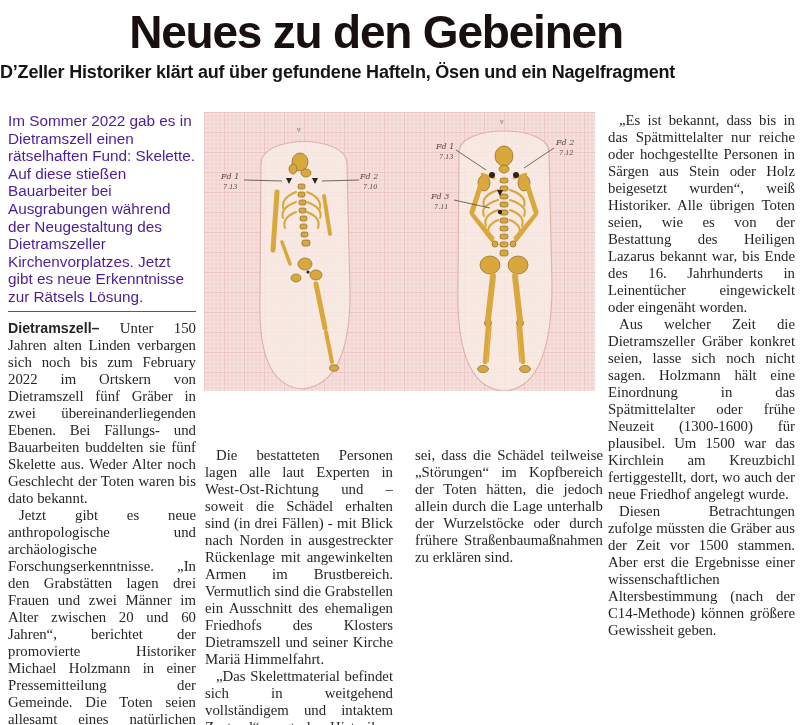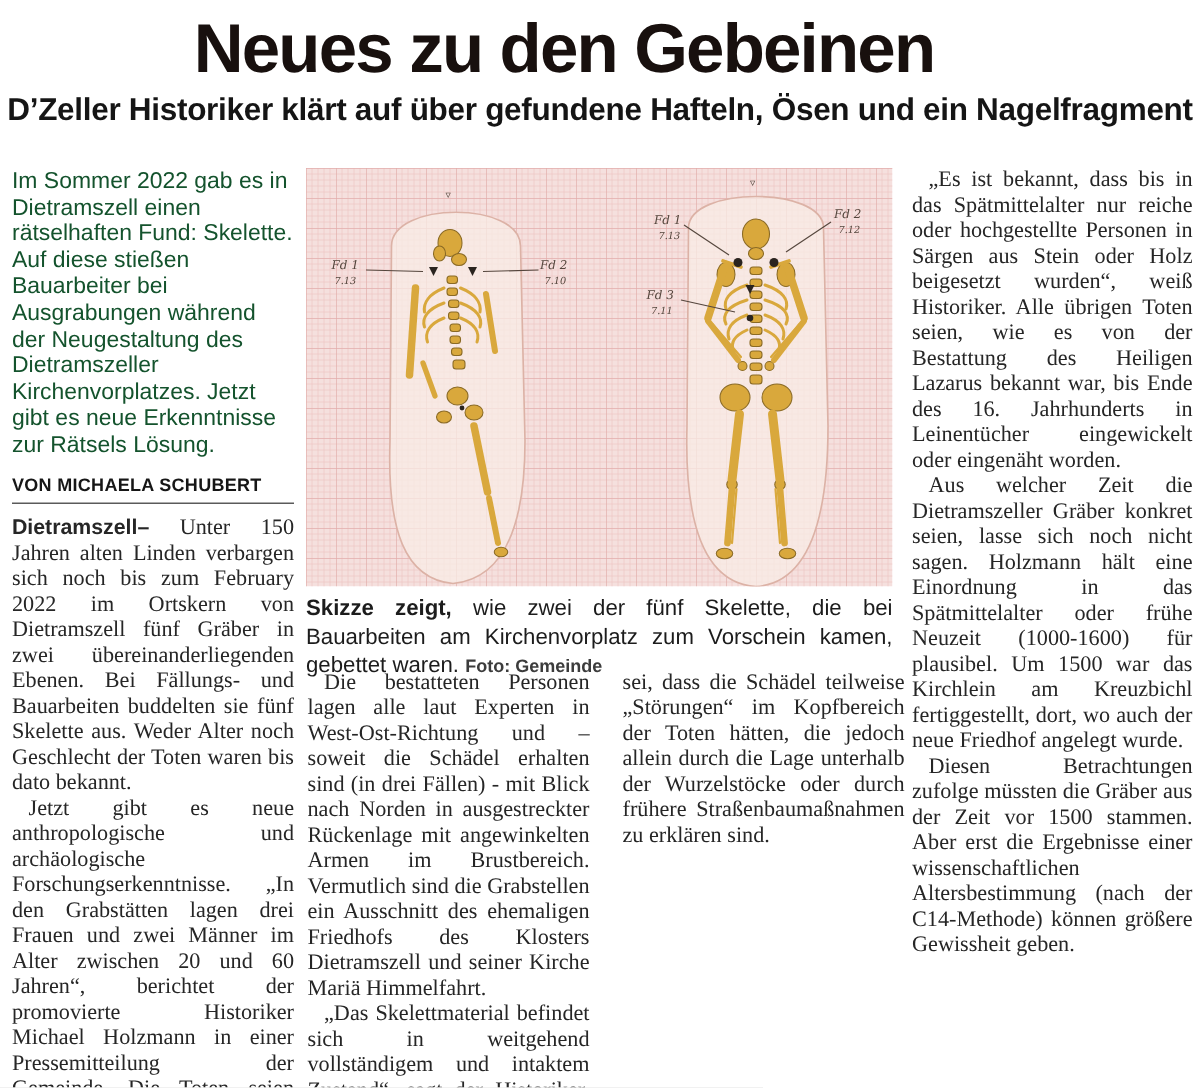--- a/index.html
+++ b/index.html
@@ -9,31 +9,31 @@
     font-family:"Liberation Sans", sans-serif; color:#1a1a1a;
   }
   
   .title{
     position:absolute; top:6px; left:0; width:752px;
     text-align:center; font-size:46px; line-height:52px; font-weight:700;
     letter-spacing:-1.2px; color:#18100e;
   }
   .subtitle{
     position:absolute; top:62px; left:0; width:800px;
-    text-align:center; font-size:21px; font-weight:700;
+    text-align:left; font-size:18px; font-weight:700;
     letter-spacing:-0.2px; color:#151515;
   }
   
   .col{position:absolute; width:188px;}
   .col1{left:8px; top:112px;}
   .col2{left:205px; top:447px;}
   .col3{left:415px; top:447px;}
   .col4{left:608px; top:112px; width:187px;}
   .lead{
-    font-size:15.3px; line-height:17.6px; color:#14532d;
+    font-size:15.3px; line-height:17.6px; color:#4c1d95;
     text-align:left; hyphens:auto; -webkit-hyphens:auto;
   }
   .byline{
     margin-top:10px; font-size:12px; font-weight:700; letter-spacing:0.2px;
     color:#161616;
   }
   .byline-rule{margin-top:5px; border-bottom:1.2px solid #5a5a5a; width:188px;}
   .body-text{
     font-family:"Liberation Serif", serif; font-size:14.8px; line-height:17px;
     color:#262626; text-align:justify; hyphens:auto; -webkit-hyphens:auto;
@@ -56,21 +56,20 @@
 </head>
 <body>
 
 <div class="page">
 
   <div class="title">Neues zu den Gebeinen</div>
   <div class="subtitle">D’Zeller Historiker klärt auf über gefundene Hafteln, Ösen und ein Nagelfragment</div>
 
   <div class="col col1">
     <div class="lead">Im Sommer 2022 gab es in Dietramszell einen rätselhaften Fund: Skelette. Auf diese stießen Bauarbeiter bei Ausgrabungen während der Neugestaltung des Dietramszeller Kirchenvorplatzes. Jetzt gibt es neue Erkenntnisse zur Rätsels Lösung.</div>
-    <div class="byline">VON MICHAELA SCHUBERT</div>
     <div class="byline-rule"></div>
     <div class="body-text body-start">
       <p><span class="lead-in">Dietramszell–</span><span> Unter 150 Jahren alten Linden verbargen sich noch bis zum February 2022 im Ortskern von Dietramszell fünf Gräber in zwei übereinanderliegenden Ebenen. Bei Fällungs- und Bauarbeiten buddelten sie fünf Skelette aus. Weder Alter noch Geschlecht der Toten waren bis dato bekannt.</span></p>
       <p class="ind">Jetzt gibt es neue anthropologische und archäologische Forschungserkenntnisse. „In den Grabstätten lagen drei Frauen und zwei Männer im Alter zwischen 20 und 60 Jahren“, berichtet der promovierte Historiker Michael Holzmann in einer Pressemitteilung der Gemeinde. Die Toten seien allesamt eines natürlichen Todes gestorben. „Gegenteilige Annahmen können eindeutig ausgeschlossen werden“, erklärt er.</p>
     </div>
   </div>
 
   <div class="figure">
     <svg class="sketch" viewBox="0 0 391 279" xmlns="http://www.w3.org/2000/svg">
       <defs>
@@ -197,33 +196,30 @@
         <text x="235" y="47" font-size="6.5">7.13</text>
         <text x="352" y="33">Fd 2</text>
         <text x="355" y="43" font-size="6.5">7.12</text>
         <text x="227" y="87">Fd 3</text>
         <text x="230" y="97" font-size="6.5">7.11</text>
         <text x="93" y="20" font-size="7">▿</text>
         <text x="296" y="12" font-size="7">▿</text>
       </g>
     </svg>
 
-    <div class="caption">
-      <span class="cap-lead">Skizze zeigt,</span><span> wie zwei der fünf Skelette, die bei Bauarbeiten am Kirchenvorplatz zum Vorschein kamen, gebettet waren. </span><span class="credit">Foto: Gemeinde</span>
-    </div>
   </div>
 
   <div class="col col2 body-text">
     <p class="ind">Die bestatteten Personen lagen alle laut Experten in West-Ost-Richtung und – soweit die Schädel erhalten sind (in drei Fällen) - mit Blick nach Norden in ausgestreckter Rückenlage mit angewinkelten Armen im Brustbereich. Vermutlich sind die Grabstellen ein Ausschnitt des ehemaligen Friedhofs des Klosters Dietramszell und seiner Kirche Mariä Himmelfahrt.</p>
     <p class="ind">„Das Skelettmaterial befindet sich in weitgehend vollständigem und intaktem Zustand“, sagt der Historiker. Eklatant</p>
   </div>
 
   <div class="col col3 body-text">
     <p>sei, dass die Schädel teilweise „Störungen“ im Kopfbereich der Toten hätten, die jedoch allein durch die Lage unterhalb der Wurzelstöcke oder durch frühere Straßenbaumaßnahmen zu erklären sind.</p>
   </div>
 
   <div class="col col4 body-text">
     <p class="ind">„Es ist bekannt, dass bis in das Spätmittelalter nur reiche oder hochgestellte Personen in Särgen aus Stein oder Holz beigesetzt wurden“, weiß Historiker. Alle übrigen Toten seien, wie es von der Bestattung des Heiligen Lazarus bekannt war, bis Ende des 16. Jahrhunderts in Leinentücher eingewickelt oder eingenäht worden.</p>
-    <p class="ind">Aus welcher Zeit die Dietramszeller Gräber konkret seien, lasse sich noch nicht sagen. Holzmann hält eine Einordnung in das Spätmittelalter oder frühe Neuzeit (1000-1600) für plausibel. Um 1500 war das Kirchlein am Kreuzbichl fertiggestellt, dort, wo auch der neue Friedhof angelegt wurde.</p>
+    <p class="ind">Aus welcher Zeit die Dietramszeller Gräber konkret seien, lasse sich noch nicht sagen. Holzmann hält eine Einordnung in das Spätmittelalter oder frühe Neuzeit (1300-1600) für plausibel. Um 1500 war das Kirchlein am Kreuzbichl fertiggestellt, dort, wo auch der neue Friedhof angelegt wurde.</p>
     <p class="ind">Diesen Betrachtungen zufolge müssten die Gräber aus der Zeit vor 1500 stammen. Aber erst die Ergebnisse einer wissenschaftlichen Altersbestimmung (nach der C14-Methode) können größere Gewissheit geben.</p>
   </div>
 
 </div>
 
 </body></html>

